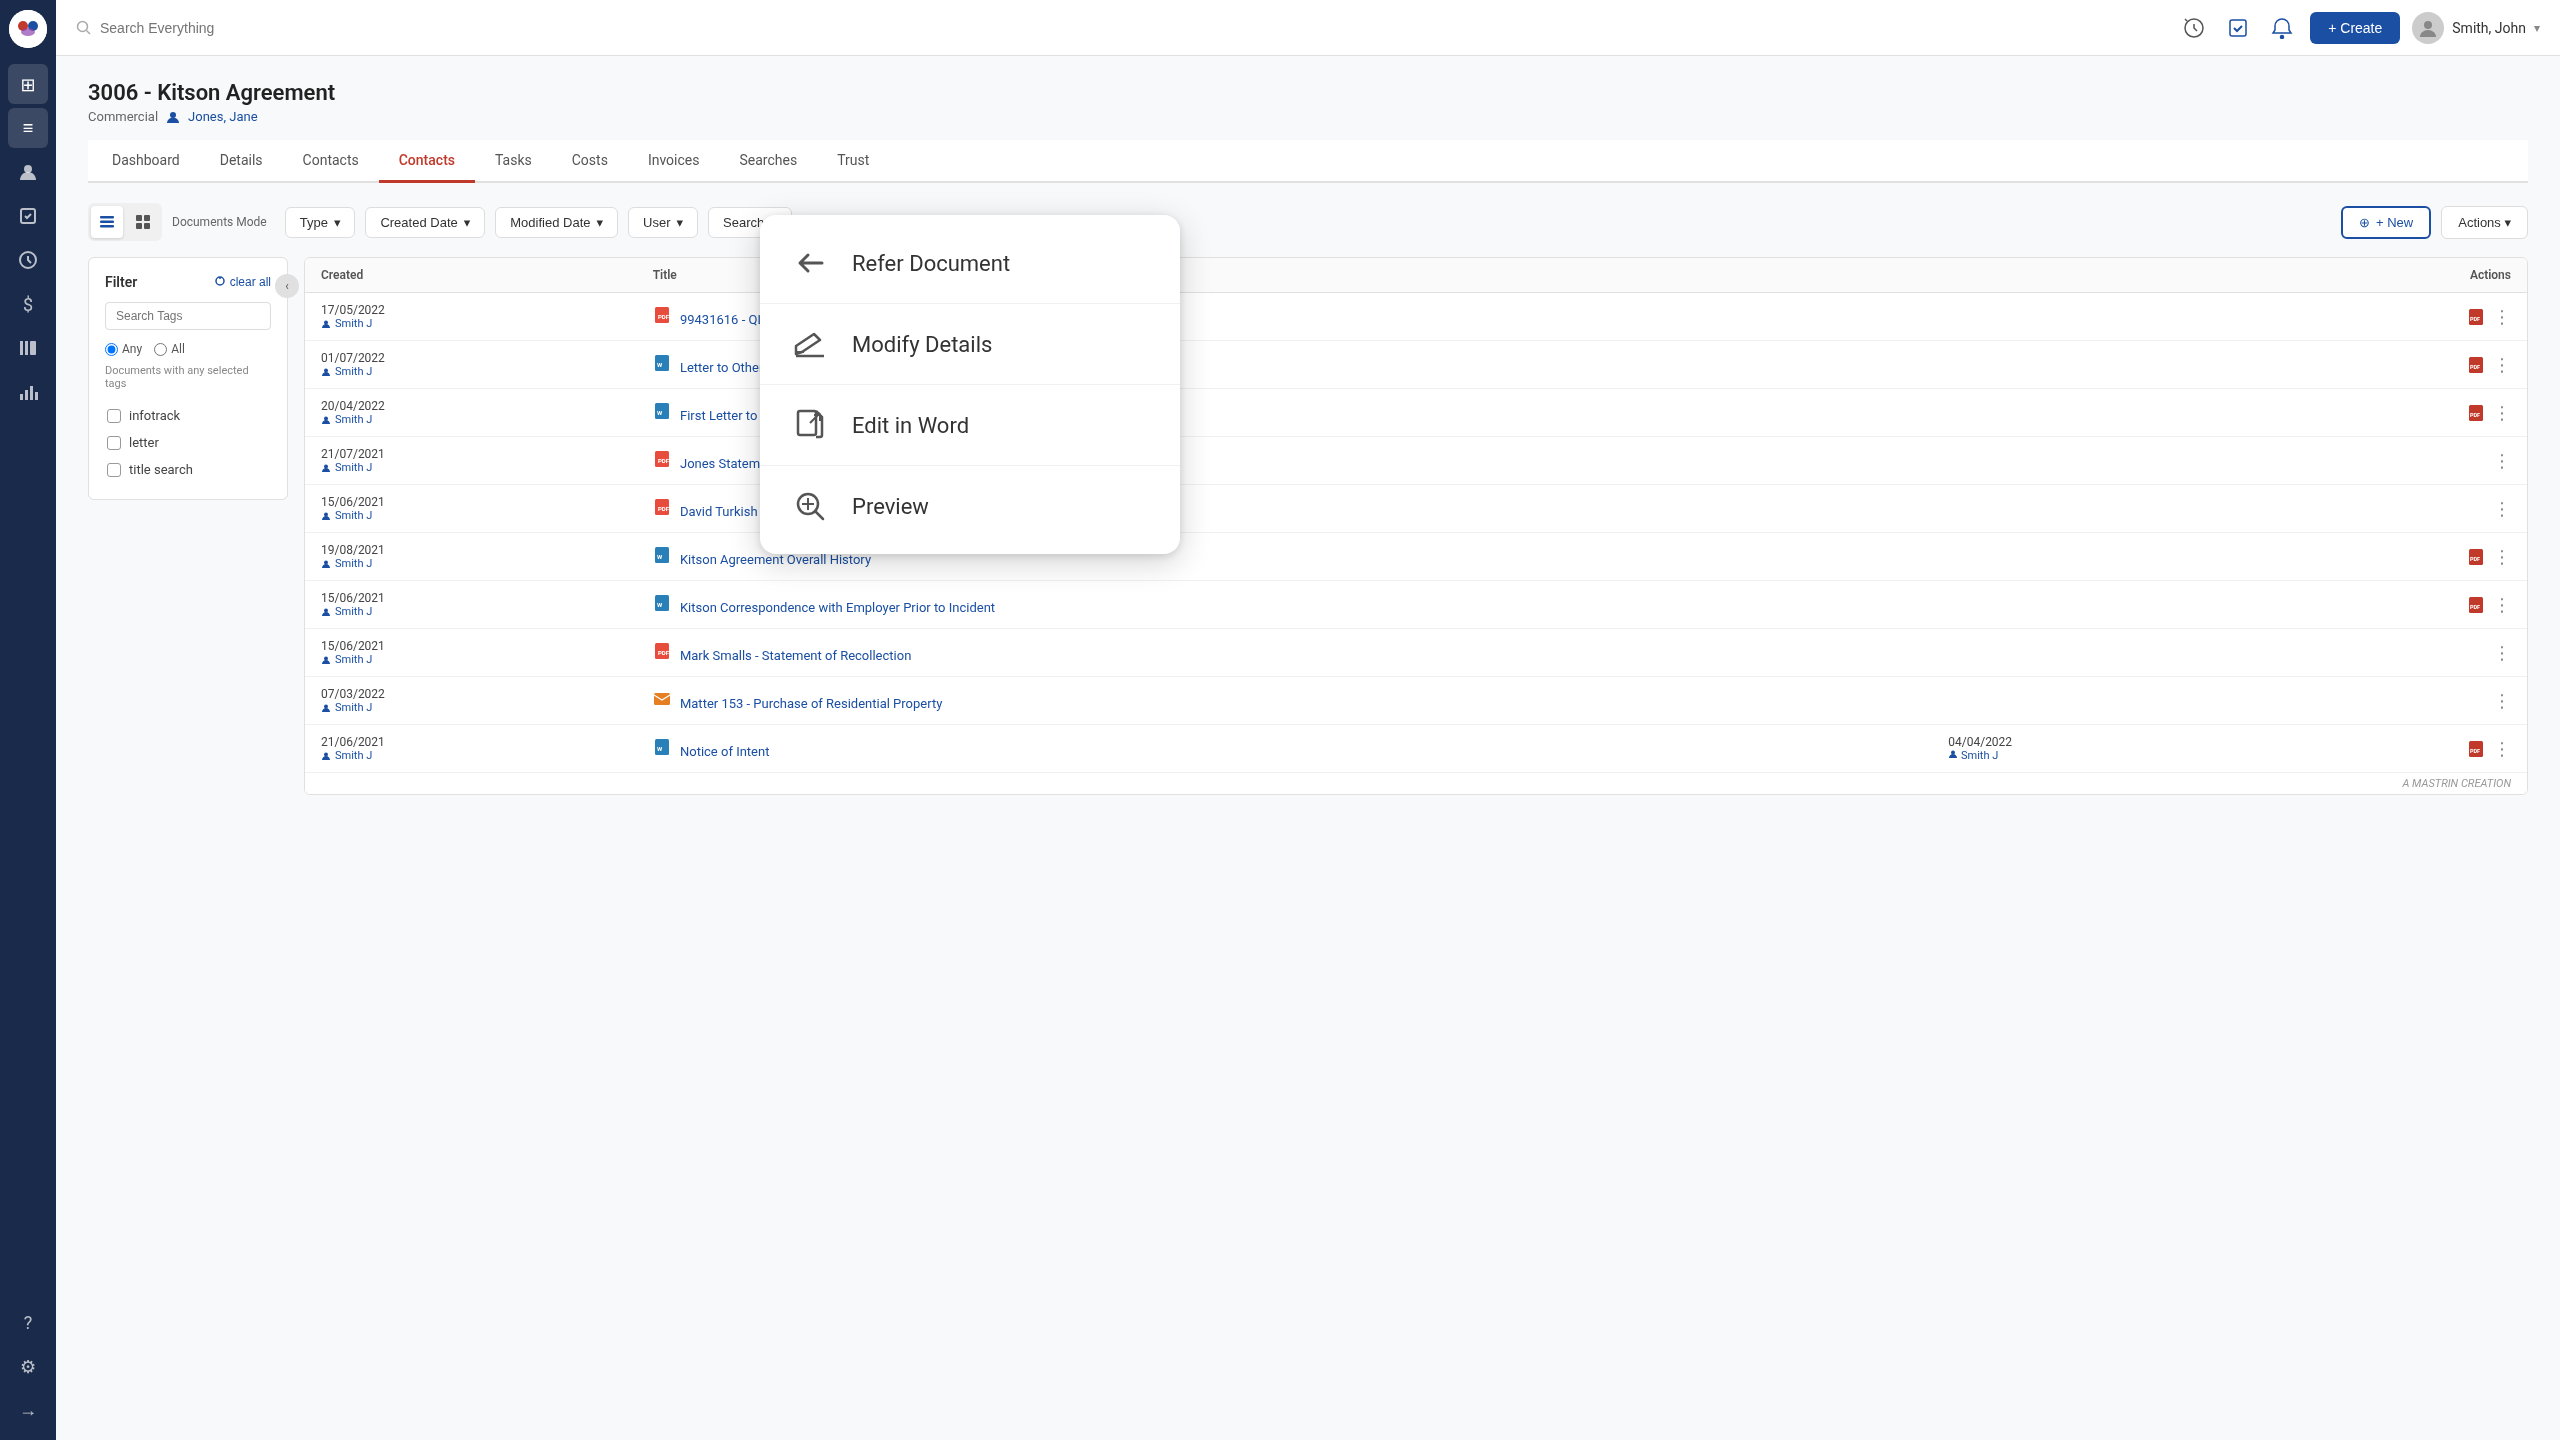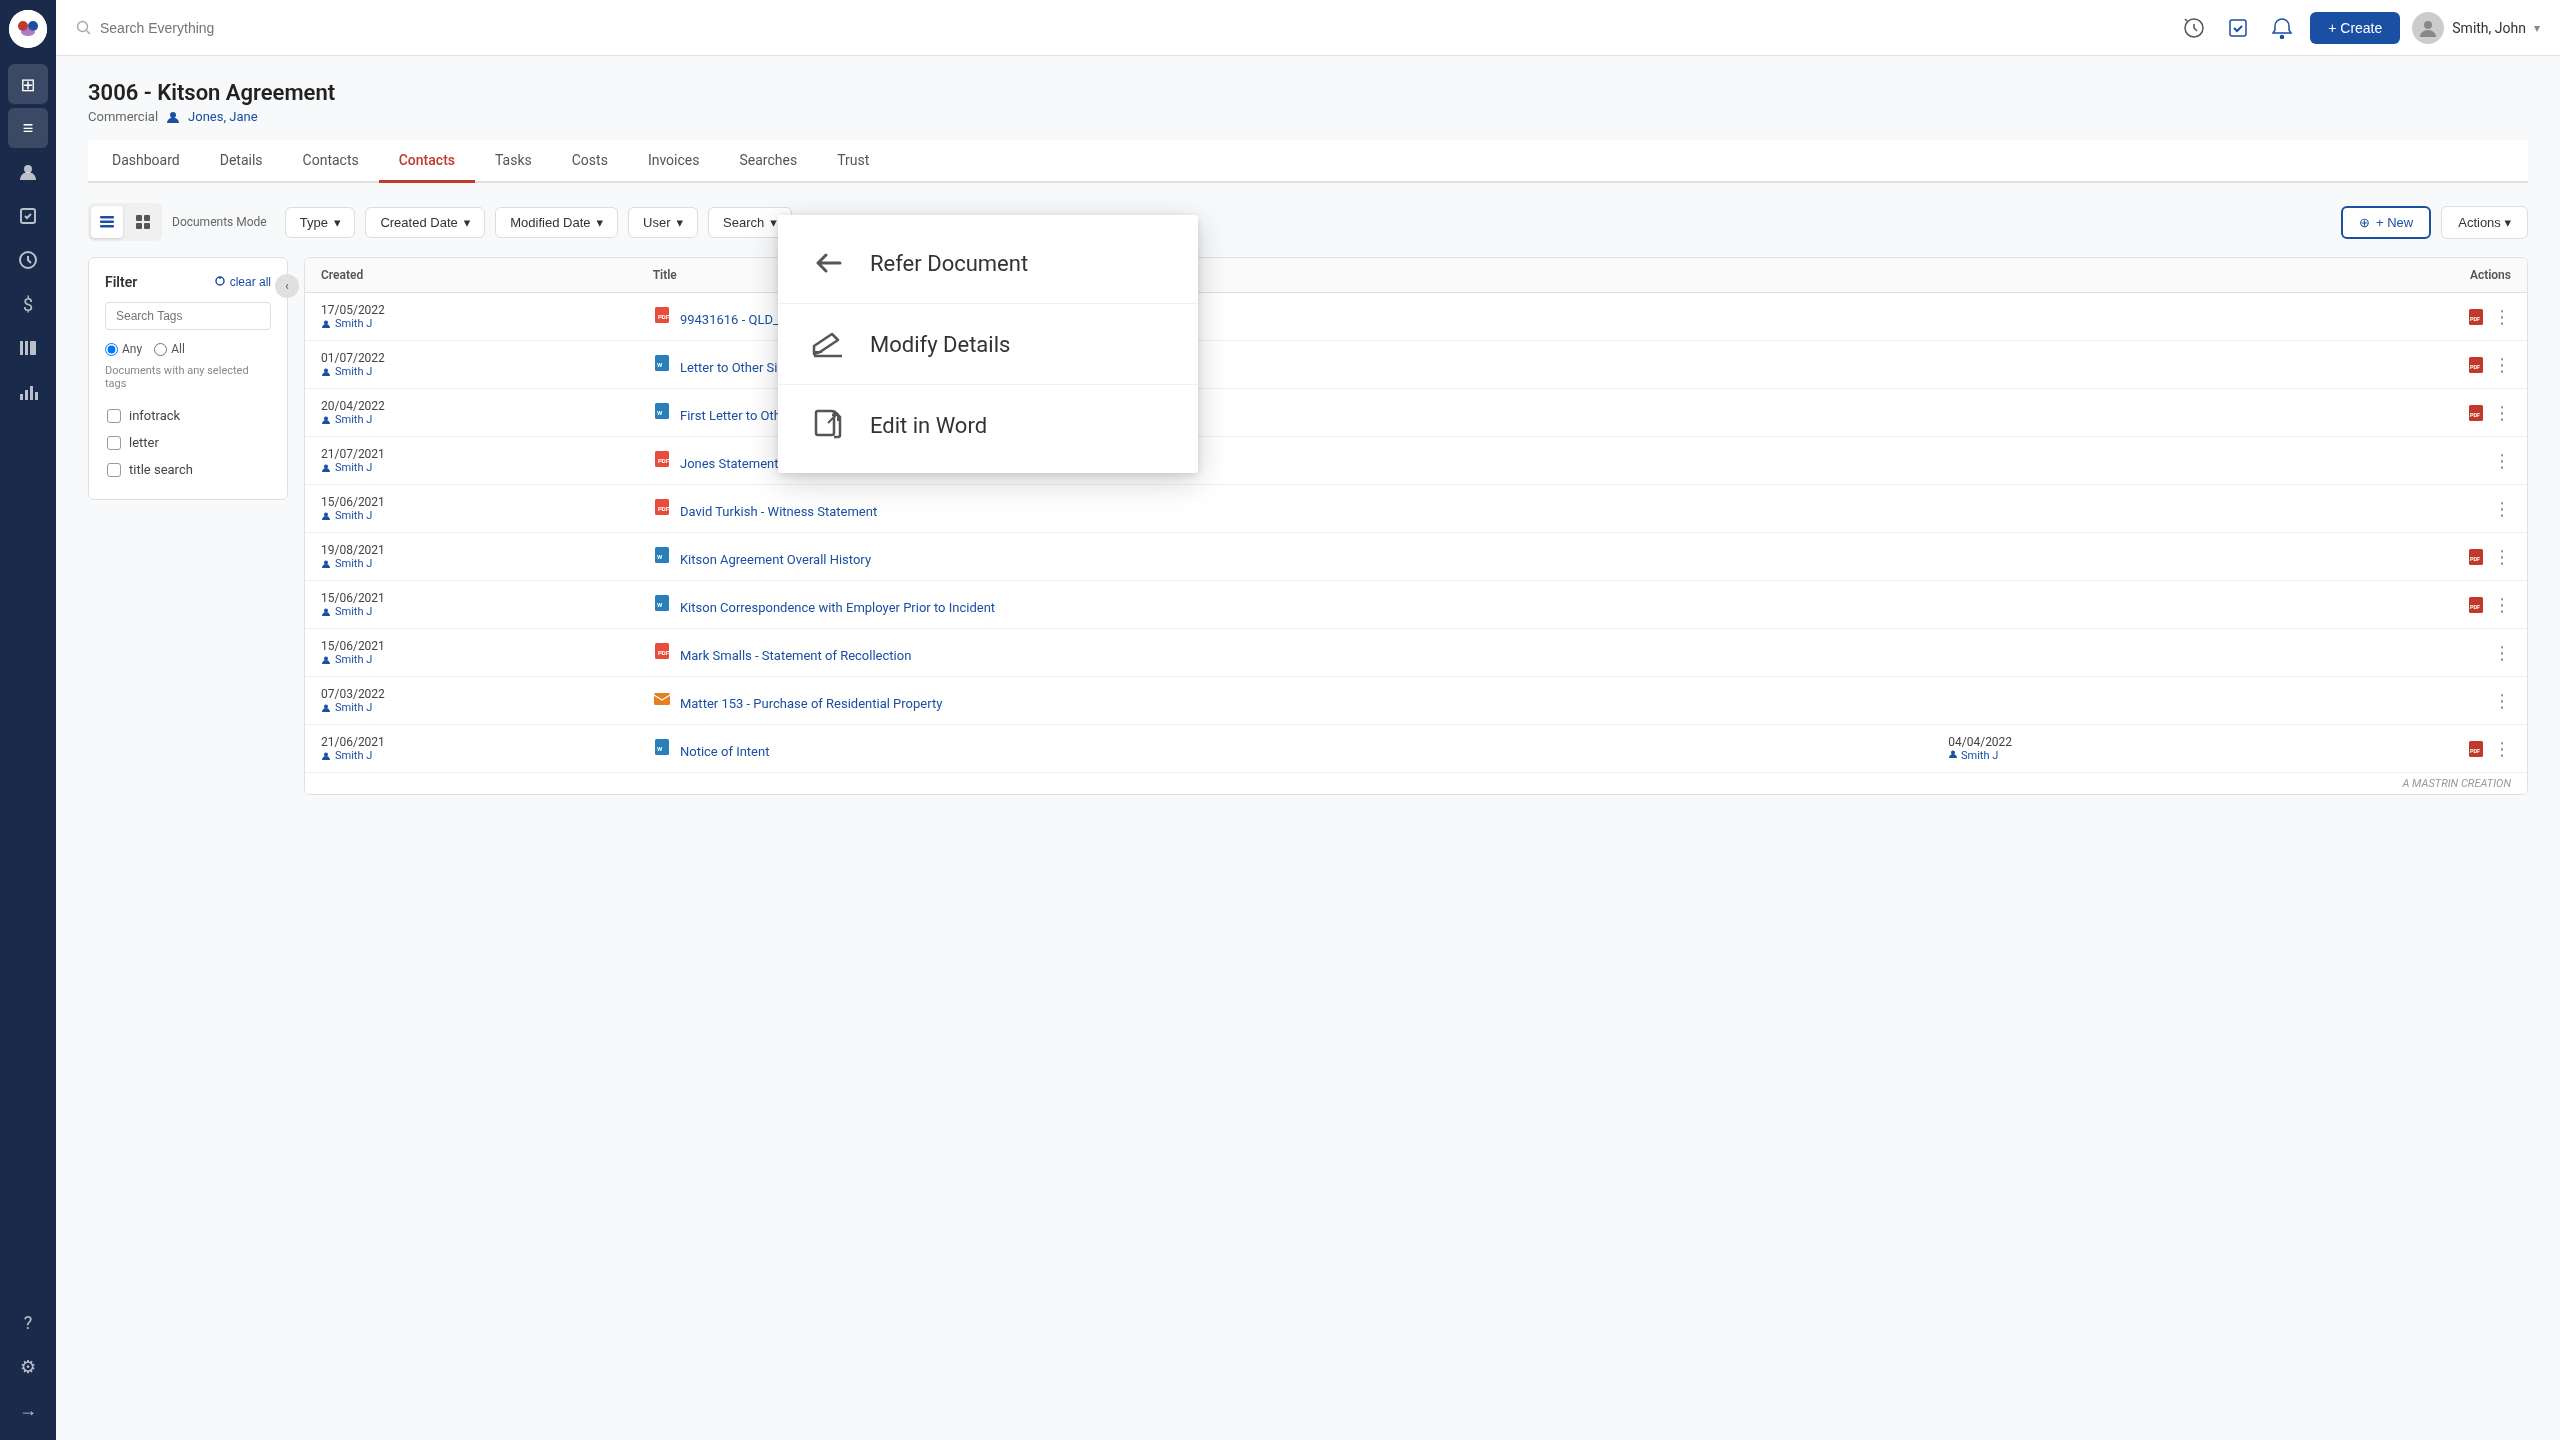--- a/index.html
+++ b/index.html
@@ -334,23 +334,23 @@
 
     .action-icons { display: flex; align-items: center; gap: 8px; justify-content: flex-end; }
 
     .modified-cell { font-size: 12px; color: #444; }
     .modified-by { color: #1a4fa3; font-size: 11px; }
 
     
     .context-menu {
       position: fixed;
       top: 215px;
-      left: 778px;
+      left: 760px;
       background: white;
-      border-radius: 3px;
+      border-radius: 16px;
       box-shadow: 0 8px 32px rgba(0,0,0,0.18), 0 2px 8px rgba(0,0,0,0.12);
       width: 420px;
       z-index: 1000;
       padding: 8px 0;
     }
     .menu-item {
       display: flex;
       align-items: center;
       gap: 20px;
       padding: 18px 28px;
@@ -960,13 +960,24 @@
     <div class="menu-icon">
       <svg width="36" height="36" viewBox="0 0 36 36" fill="none">
         <rect x="6" y="4" width="18" height="24" rx="2" stroke="#555" stroke-width="2.5" fill="none"></rect>
         <path d="M24 4 L30 10 L30 28 a2 2 0 0 1-2 2 L24 30" stroke="#555" stroke-width="2.5" fill="none"></path>
         <path d="M18 16 L26 8 M22 12 L28 6" stroke="#555" stroke-width="2"></path>
         <path d="M22 8 L28 8 L28 14" stroke="#555" stroke-width="2"></path>
       </svg>
     </div>
     <span class="menu-label">Edit in Word</span>
   </div>
+  <div class="menu-item">
+    <div class="menu-icon">
+      <svg width="36" height="36" viewBox="0 0 36 36" fill="none">
+        <circle cx="16" cy="16" r="10" stroke="#555" stroke-width="2.5"></circle>
+        <line x1="23" y1="23" x2="31" y2="31" stroke="#555" stroke-width="2.5" stroke-linecap="round"></line>
+        <line x1="16" y1="10" x2="16" y2="22" stroke="#555" stroke-width="2"></line>
+        <line x1="10" y1="16" x2="22" y2="16" stroke="#555" stroke-width="2"></line>
+      </svg>
+    </div>
+    <span class="menu-label">Preview</span>
+  </div>
 </div>
 
 </body></html>

